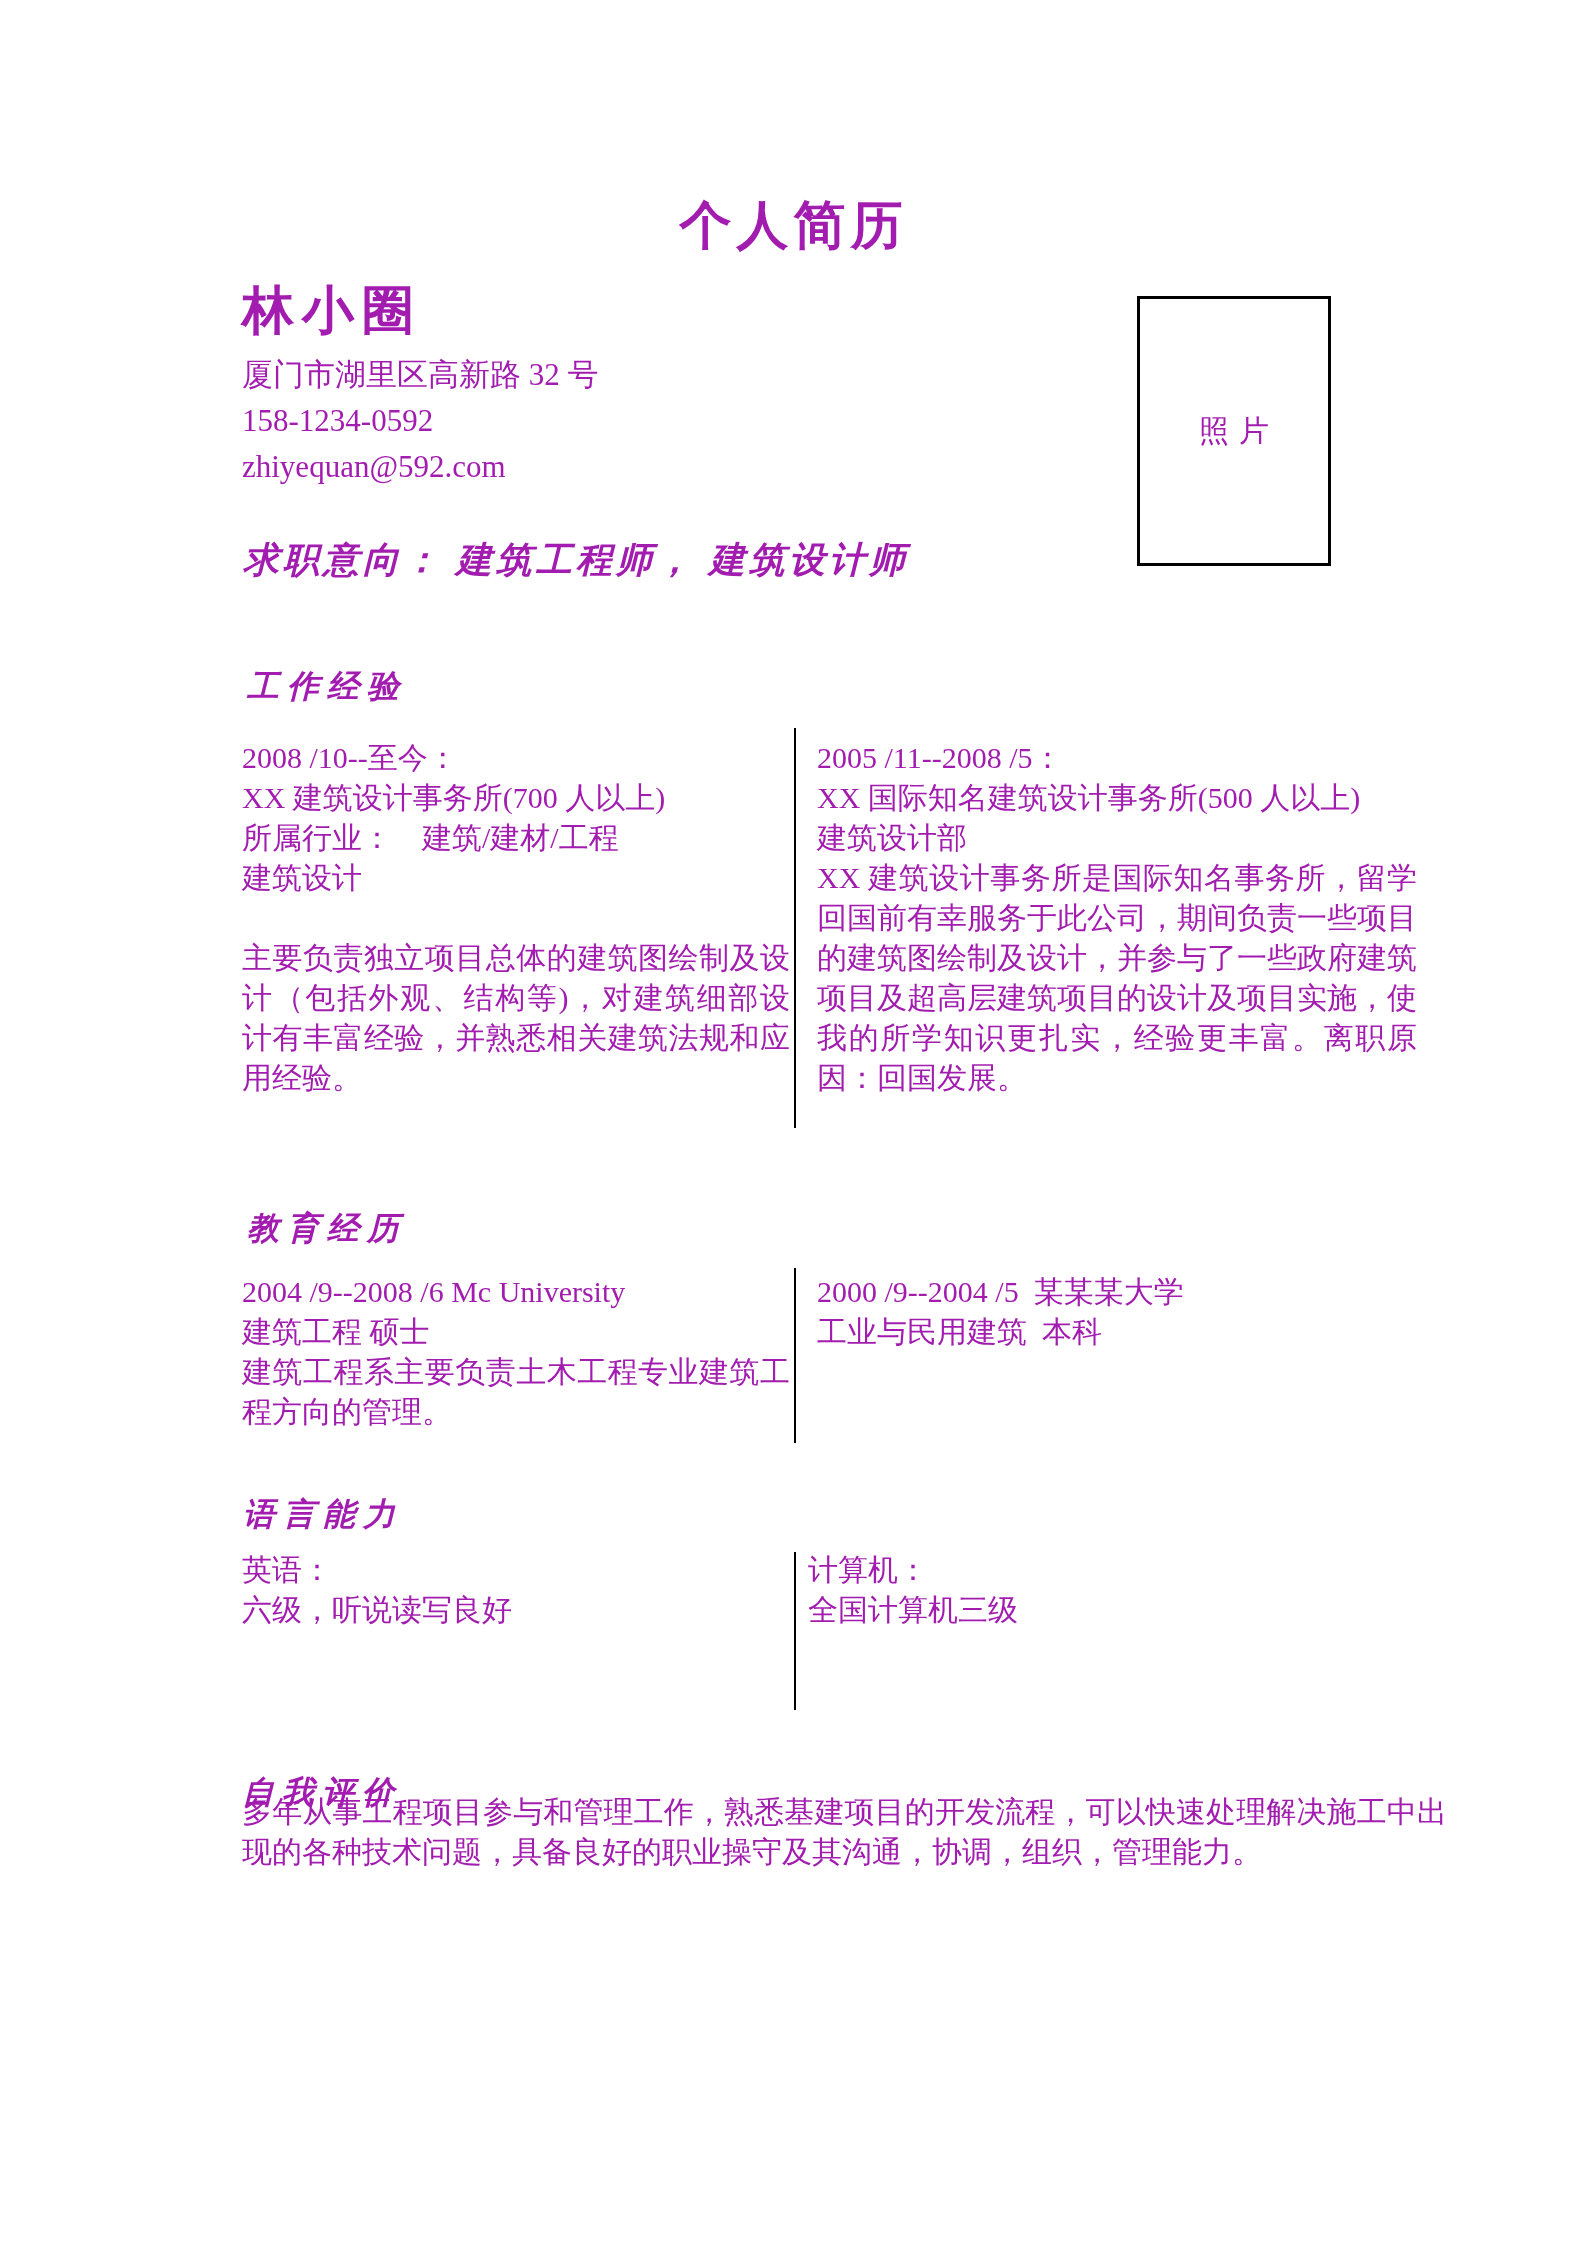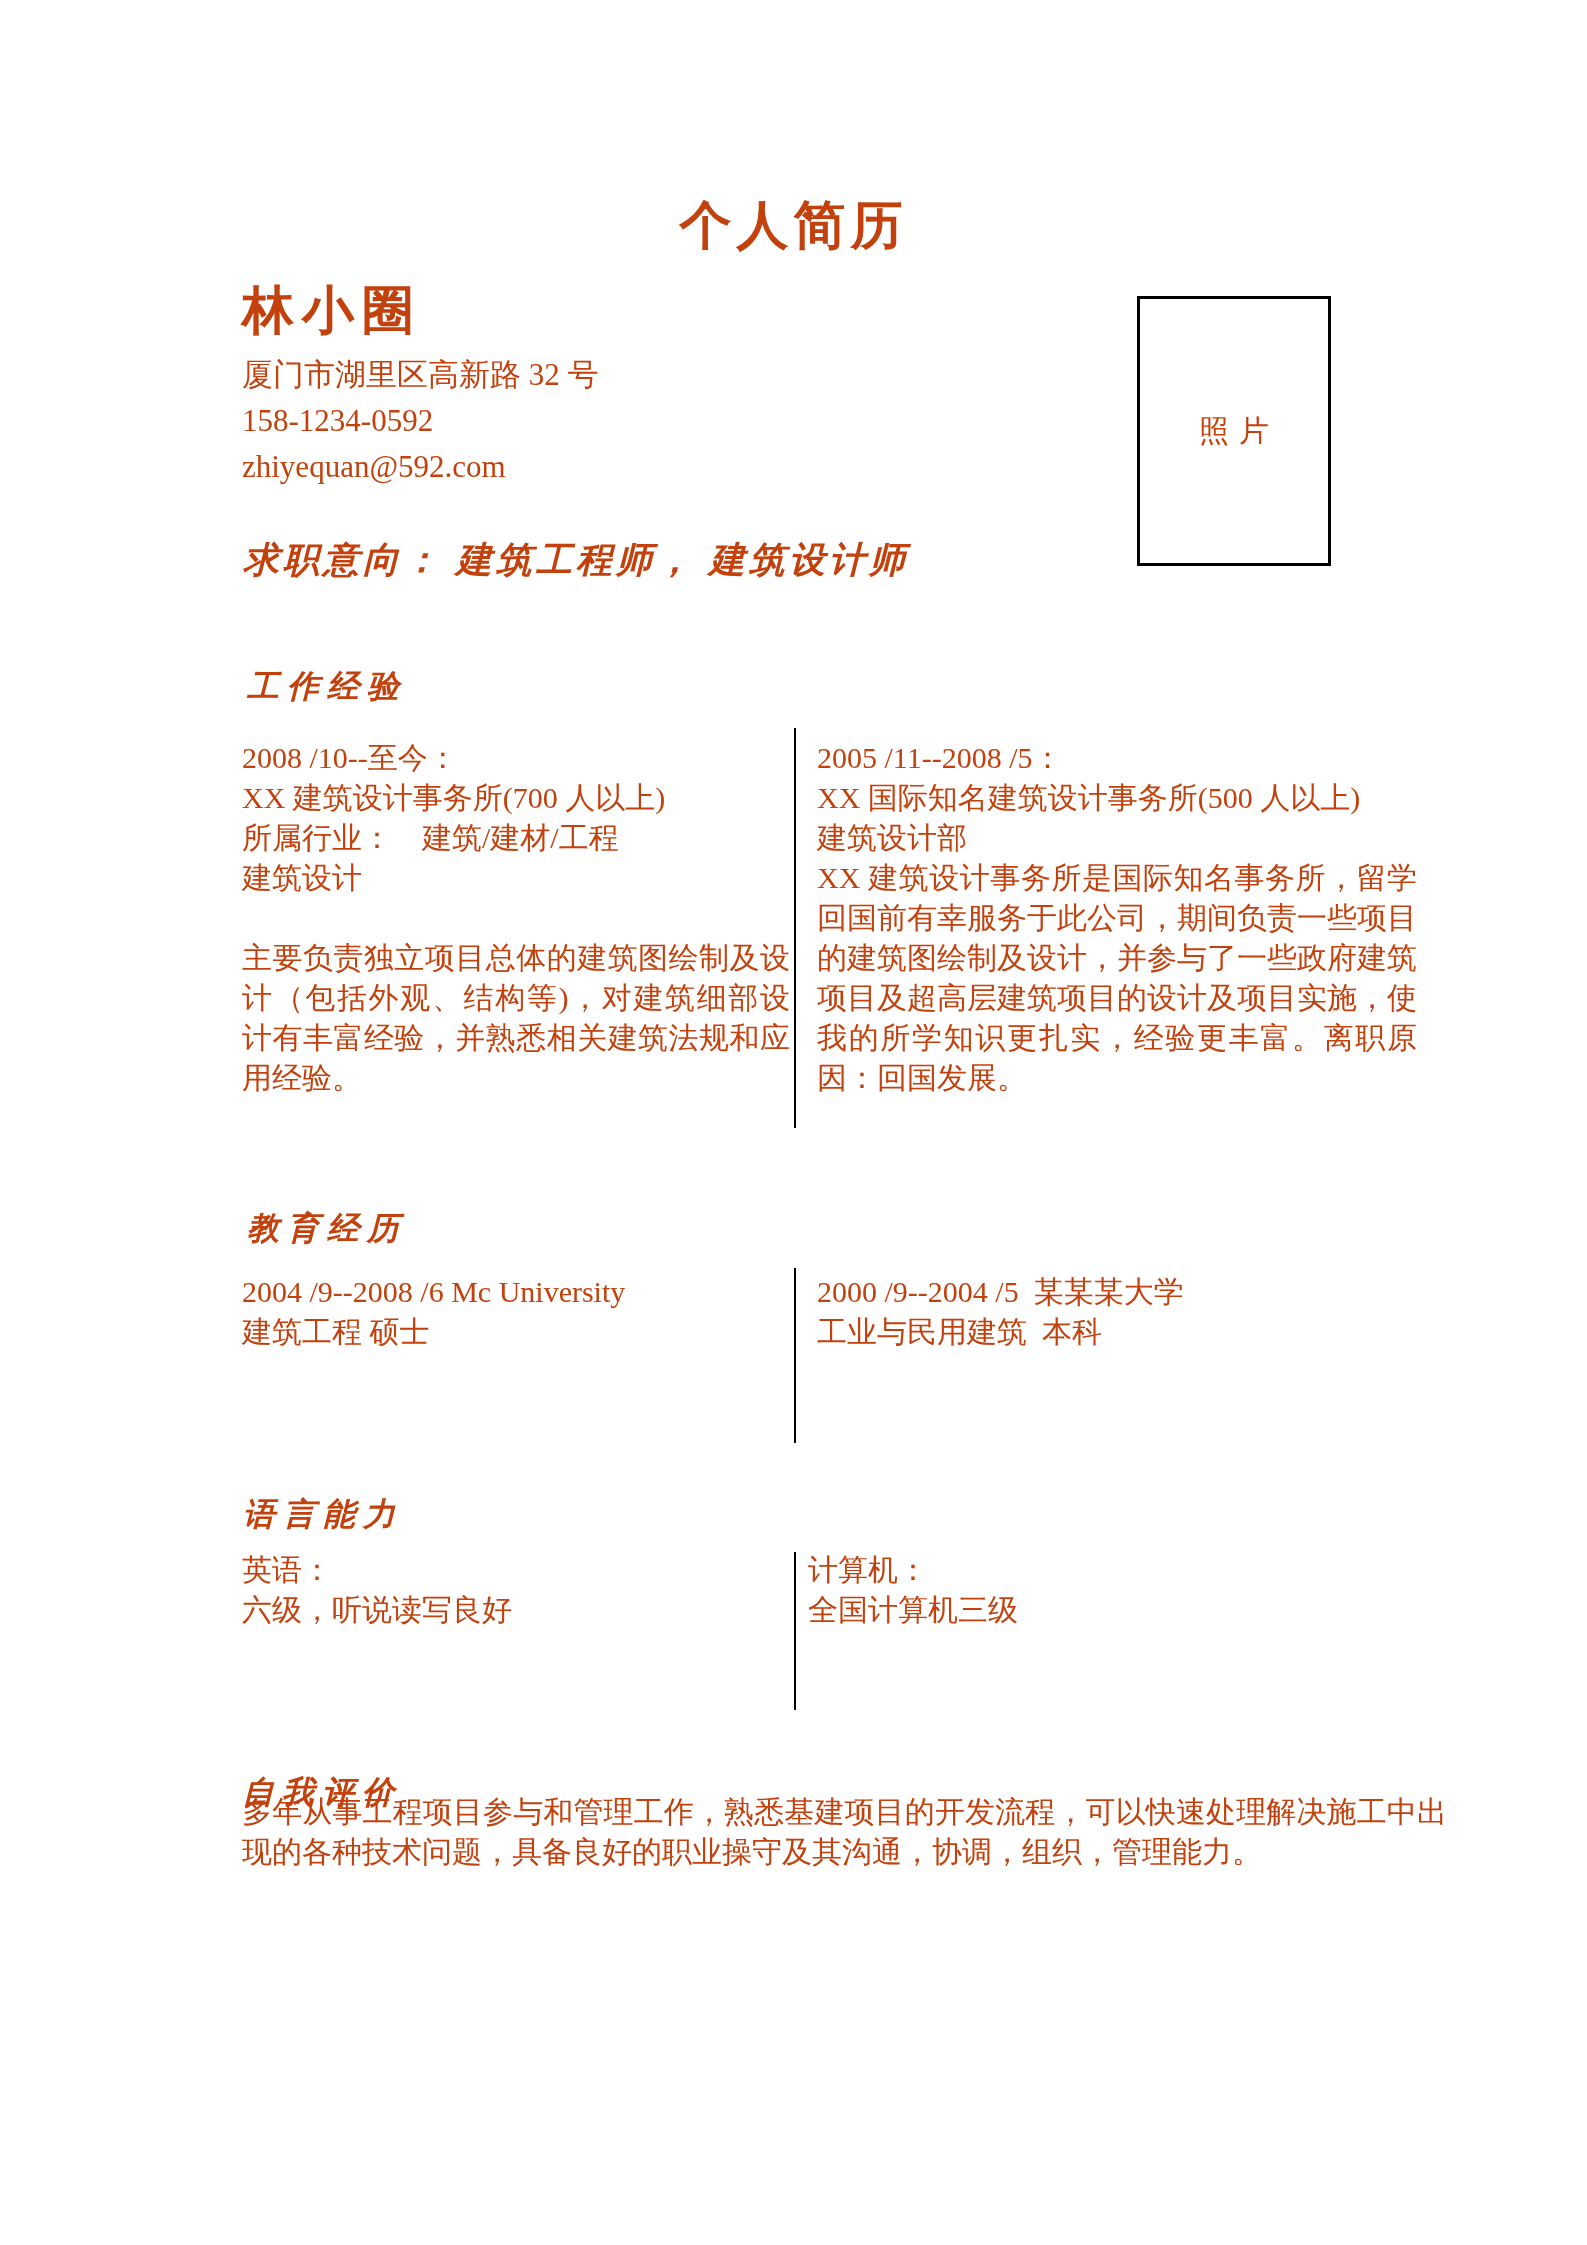--- a/index.html
+++ b/index.html
@@ -1,20 +1,20 @@
 <!DOCTYPE html>
 <html><head>
 <meta charset="utf-8">
 <style>
   html,body { margin:0; padding:0; background:#ffffff; }
   .page {
     position:relative;
     width:1587px; height:2245px;
     background:#ffffff;
-    color:#c2410c;
+    color:#a21caf;
     font-family:"Liberation Serif","DejaVu Serif",serif;
     overflow:hidden;
   }
   .doc-title {
     position:absolute; left:0; top:196px; width:1587px;
     text-align:center;
     font-size:52px; line-height:60px; font-weight:bold; letter-spacing:5px;
   }
   .name {
     position:absolute; left:242px; top:280px;
@@ -95,20 +95,21 @@
     <div class="line">2005 /11--2008 /5：</div>
     <div class="line">XX 国际知名建筑设计事务所(500 人以上)</div>
     <div class="line">建筑设计部</div>
     <div class="para">XX 建筑设计事务所是国际知名事务所，留学回国前有幸服务于此公司，期间负责一些项目的建筑图绘制及设计，并参与了一些政府建筑项目及超高层建筑项目的设计及项目实施，使我的所学知识更扎实，经验更丰富。离职原因：回国发展。</div>
   </div>
 
   <div class="sec-heading script h-edu">教育经历</div>
   <div class="col edu-left">
     <div class="line">2004 /9--2008 /6 Mc University</div>
     <div class="line">建筑工程 硕士</div>
+    <div class="para">建筑工程系主要负责土木工程专业建筑工程方向的管理。</div>
   </div>
   <div class="divider d-edu"></div>
   <div class="col edu-right">
     <div class="line">2000 /9--2004 /5  某某某大学</div>
     <div class="line">工业与民用建筑  本科</div>
   </div>
 
   <div class="sec-heading script h-lang">语言能力</div>
   <div class="col lang-left">
     <div class="line">英语：</div>

